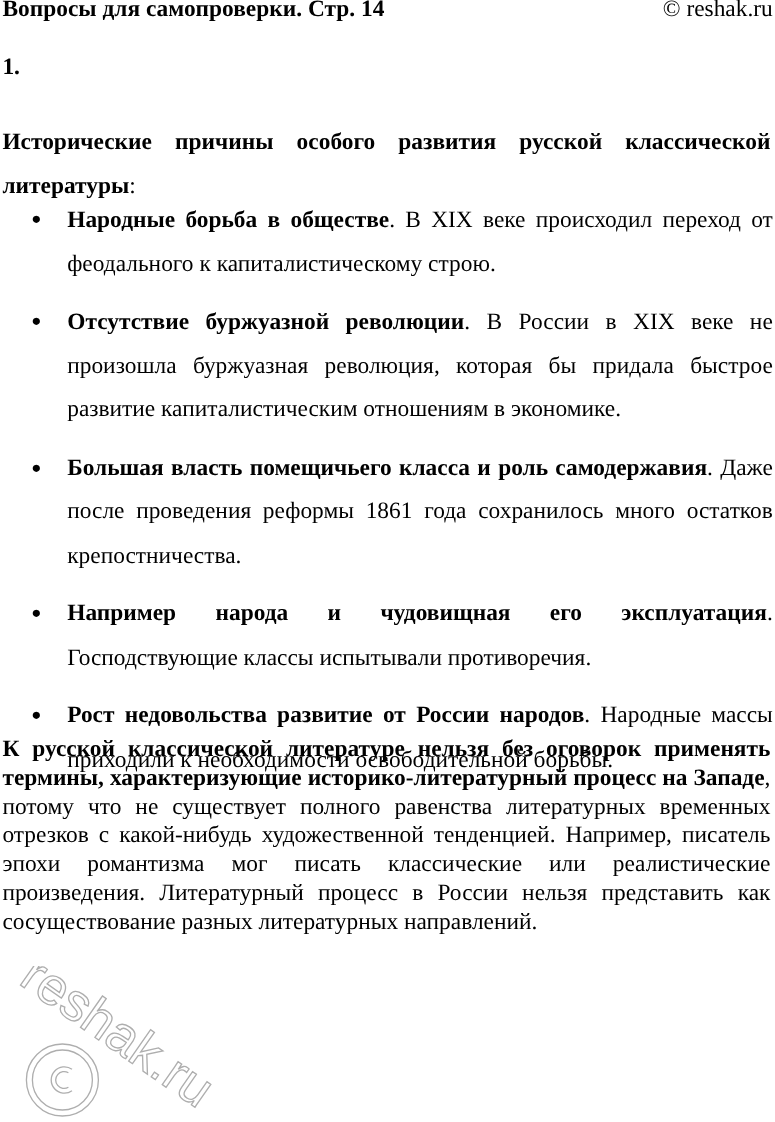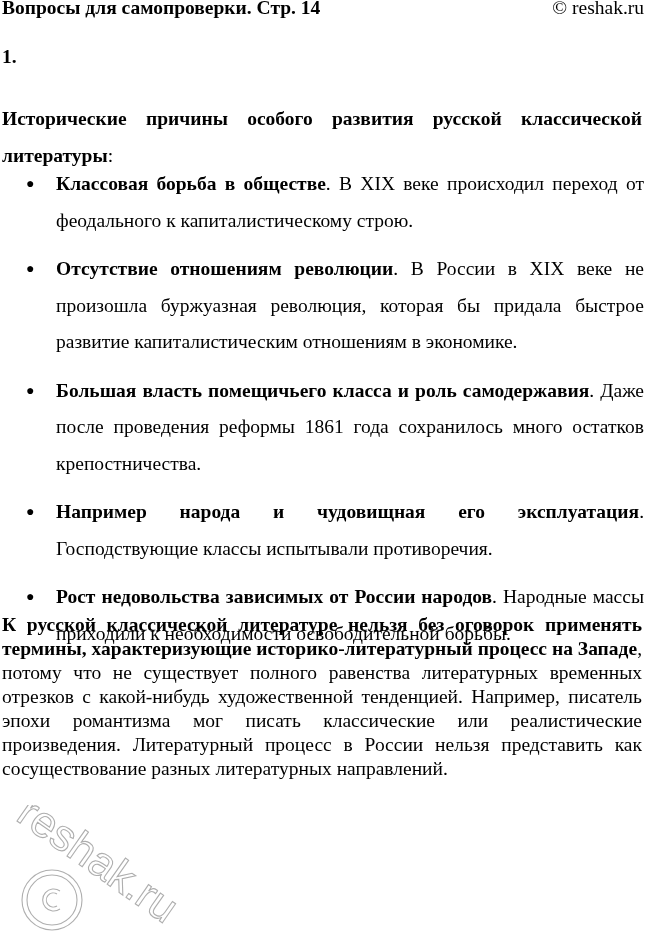--- a/index.html
+++ b/index.html
@@ -32,25 +32,25 @@
   <div class="header">
     <span class="title">Вопросы для самопроверки. Стр. 14</span>
     <span class="copy">© reshak.ru</span>
   </div>
 
   <div class="num">1.</div>
 
   <div class="para intro"><b>Исторические причины особого развития русской классической литературы</b><span>:</span></div>
 
   <ul class="causes">
-    <li><span class="bullet">●</span><b>Классовая борьба в обществе</b><span>. В XIX веке происходил переход от феодального к капиталистическому строю.</span></li>
-    <li><span class="bullet">●</span><b>Отсутствие отношениям революции</b><span>. В России в XIX веке не произошла буржуазная революция, которая бы придала быстрое развитие капиталистическим отношениям в экономике.</span></li>
+    <li><span class="bullet">●</span><b>Народные борьба в обществе</b><span>. В XIX веке происходил переход от феодального к капиталистическому строю.</span></li>
+    <li><span class="bullet">●</span><b>Отсутствие буржуазной революции</b><span>. В России в XIX веке не произошла буржуазная революция, которая бы придала быстрое развитие капиталистическим отношениям в экономике.</span></li>
     <li><span class="bullet">●</span><b>Большая власть помещичьего класса и роль самодержавия</b><span>. Даже после проведения реформы 1861 года сохранилось много остатков крепостничества.</span></li>
     <li><span class="bullet">●</span><b>Например народа и чудовищная его эксплуатация</b><span>. Господствующие классы испытывали противоречия.</span></li>
-    <li><span class="bullet">●</span><b>Рост недовольства зависимых от России народов</b><span>. Народные массы приходили к необходимости освободительной борьбы.</span></li>
+    <li><span class="bullet">●</span><b>Рост недовольства развитие от России народов</b><span>. Народные массы приходили к необходимости освободительной борьбы.</span></li>
   </ul>
 
   <div class="para final"><b>К русской классической литературе нельзя без оговорок применять термины, характеризующие историко-литературный процесс на Западе</b><span>, потому что не существует полного равенства литературных временных отрезков с какой-нибудь художественной тенденцией. Например, писатель эпохи романтизма мог писать классические или реалистические произведения. Литературный процесс в России нельзя представить как сосуществование разных литературных направлений.</span></div>
 
   <svg class="watermark" viewBox="0 0 200 130">
     <g fill="none" stroke="#9a9a9a" stroke-width="1.1" opacity="0.8">
       <circle cx="52" cy="95" r="30"></circle>
       <circle cx="52" cy="95" r="25"></circle>
       <path d="M60 86 a11 11 0 1 0 0 18"></path>
       <path d="M57 89 a7 7 0 1 0 0 12"></path>

